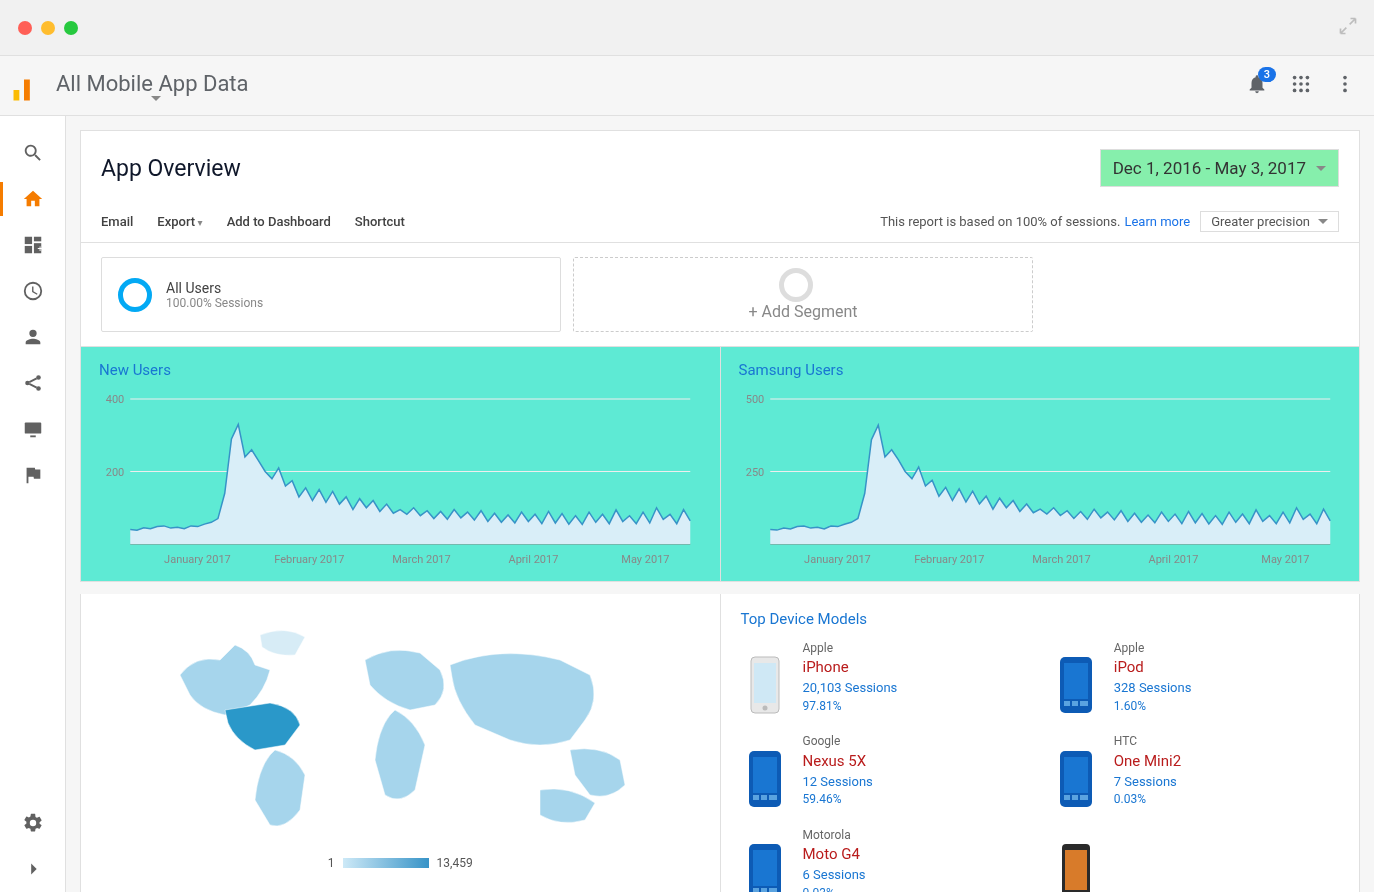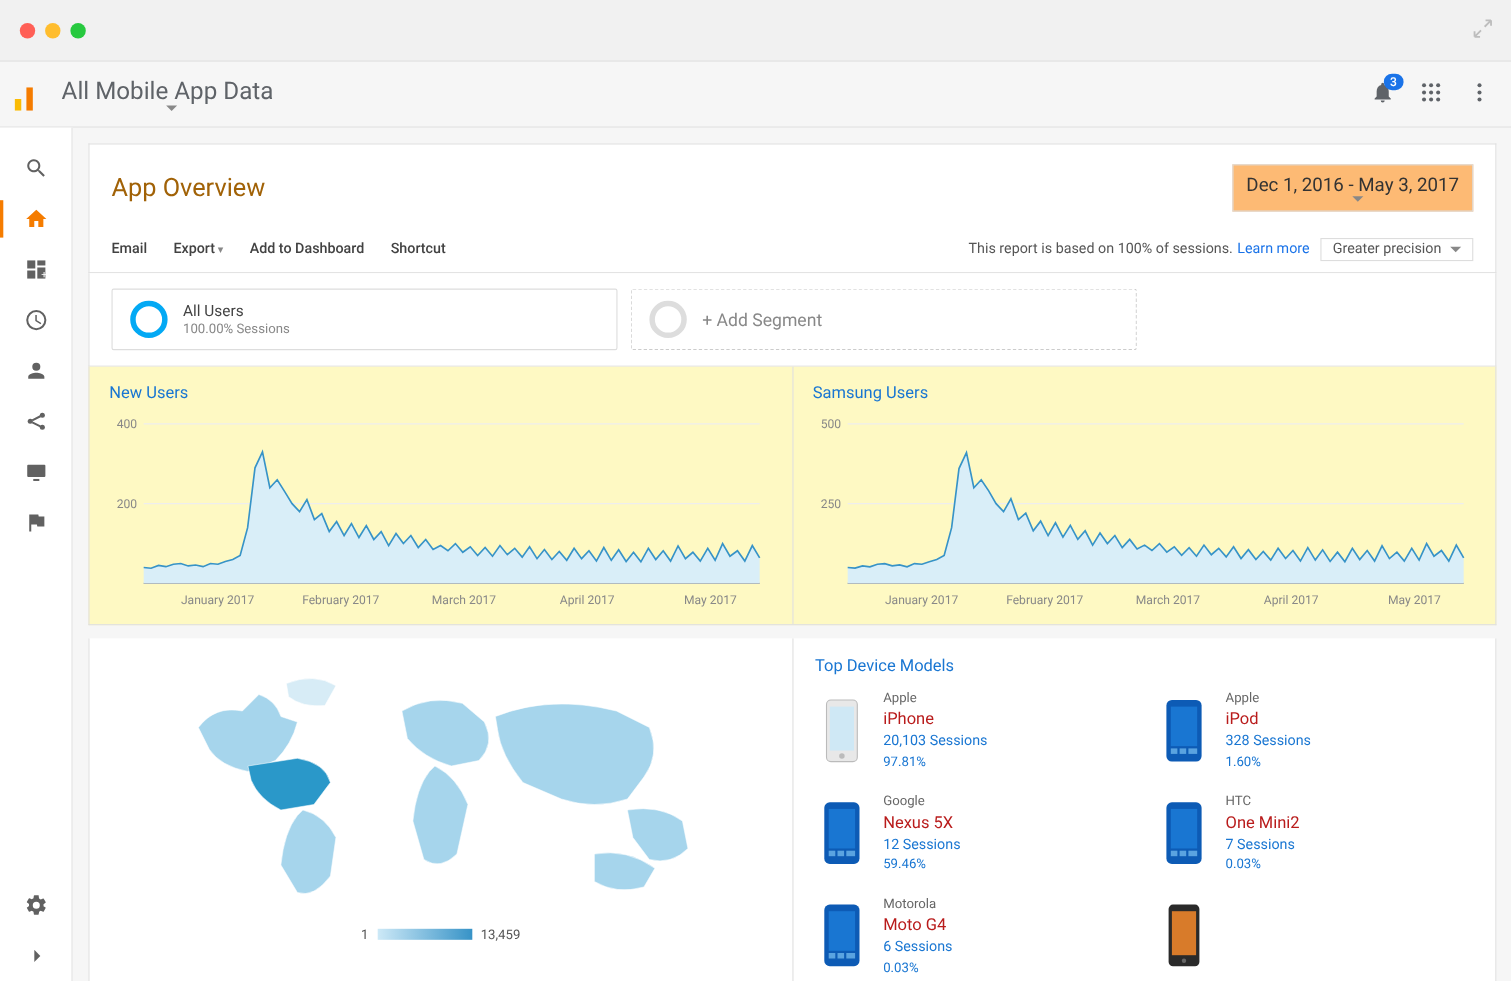--- a/index.html
+++ b/index.html
@@ -23,52 +23,52 @@
 .main-layout { display: flex; height: calc(892px - 56px - 60px); }
 .sidebar { width: 66px; background: #fff; border-right: 1px solid #e0e0e0; display: flex; flex-direction: column; align-items: center; padding-top: 14px; }
 .side-item { width: 100%; height: 46px; display: flex; align-items: center; justify-content: center; cursor: pointer; position: relative; }
 .side-item.active { background: transparent; }
 .side-item.active::before { content: ''; position: absolute; left: 0; top: 6px; bottom: 6px; width: 3px; background: #f57c00; }
 .side-item svg { width: 22px; height: 22px; fill: #616161; }
 .side-item.active svg { fill: #f57c00; }
 .sidebar-bottom { margin-top: auto; width: 100%; }
 .content { flex: 1; background: #f6f6f6; overflow: auto; padding: 14px 14px 0 14px; }
 .page-header { display: flex; align-items: center; justify-content: space-between; background: #fff; border: 1px solid #e0e0e0; border-bottom: none; padding: 18px 20px 14px 20px; }
-.page-title { font-size: 23px; font-weight: 400; color: #a16207; }
-.date-picker { border: 1px solid #ddd; background: #fdba74; padding: 8px 12px; display: flex; align-items: center; font-size: 17px; color: #333; cursor: pointer; flex-direction: column; }
+.page-title { font-size: 23px; font-weight: 400; color: #0f172a; }
+.date-picker { border: 1px solid #ddd; background: #86efac; padding: 8px 12px; display: flex; align-items: center; font-size: 17px; color: #333; cursor: pointer; }
 .date-picker .caret { margin-left: 10px; }
 .toolbar { background: #fff; border: 1px solid #e0e0e0; border-top: none; padding: 10px 20px; display: flex; align-items: center; font-size: 13px; color: #424242; }
 .toolbar .tb-item { margin-right: 24px; cursor: pointer; font-weight: 500; }
 .toolbar .tb-item.caret-after::after { content: ' ▾'; font-size: 10px; color: #888; }
 .toolbar-right { margin-left: auto; display: flex; align-items: center; font-size: 13px; color: #555; }
 .toolbar-right a { color: #1a73e8; text-decoration: none; margin: 0 10px 0 4px; }
 .precision-btn { border: 1px solid #ddd; padding: 2px 10px; cursor: pointer; display: flex; align-items: center; }
 .precision-btn .caret { margin-left: 8px; }
 .segments-area { display: flex; gap: 12px; padding: 14px 20px; background: #fff; border: 1px solid #e0e0e0; border-top: none; }
 .segment-card { border: 1px solid #ddd; border-radius: 2px; padding: 10px 16px; display: flex; align-items: center; flex: 0 0 460px; }
-.segment-card.add { border: 1px dashed #ccc; color: #888; }
+.segment-card.add { border: 1px dashed #ccc; color: #888; flex-direction: column; }
 .seg-ring { width: 34px; height: 34px; border-radius: 50%; border: 5px solid #03a9f4; margin-right: 14px; }
 .seg-ring.grey { border-color: #ddd; }
 .seg-info .seg-title { font-size: 14px; color: #424242; }
 .seg-info .seg-sub { font-size: 12px; color: #888; }
-.charts-row { display: flex; background: #fef9c3; border: 1px solid #e0e0e0; border-top: none; justify-content: flex-end; }
+.charts-row { display: flex; background: #5eead4; border: 1px solid #e0e0e0; border-top: none; justify-content: flex-end; }
 .chart-panel { flex: 1; padding: 14px 18px 8px 18px; }
 .chart-panel + .chart-panel { border-left: 1px solid #e0e0e0; }
 .chart-title { color: #1976d2; font-size: 15px; margin-bottom: 10px; }
 .chart-svg { width: 100%; height: 180px; }
 .axis-label { font-size: 11px; fill: #888; }
 .row2 { display: flex; background: #fff; border: 1px solid #e0e0e0; border-top: none; margin-top: 12px; }
 .panel { flex: 1; padding: 16px 20px; }
 .panel + .panel { border-left: 1px solid #e0e0e0; }
 .panel-title { color: #1976d2; font-size: 15px; margin-bottom: 12px; }
 .world-map { width: 100%; height: 240px; display: flex; align-items: center; justify-content: center; }
 .map-legend { display: flex; align-items: center; justify-content: center; margin-top: 6px; font-size: 12px; color: #555; }
 .map-legend .gradient { width: 86px; height: 10px; background: linear-gradient(to right, #cde9f7, #3793c7); margin: 0 8px; }
 .devices-grid { display: grid; grid-template-columns: 1fr 1fr; gap: 18px 24px; }
-.device-item { display: flex; align-items: center; gap: 14px; }
+.device-item { display: flex; align-items: flex-end; gap: 14px; }
 .device-icon { width: 48px; height: 60px; flex-shrink: 0; }
 .device-info { font-size: 13px; line-height: 1.45; }
 .device-brand { color: #666; font-size: 12px; }
 .device-model { color: #b91c1c; font-size: 15px; }
 .device-sessions { color: #1976d2; font-size: 13px; }
 .device-pct { color: #1976d2; font-size: 12px; }
 .caret { width: 0; height: 0; border-left: 5px solid transparent; border-right: 5px solid transparent; border-top: 5px solid #888; display: inline-block; }
 </style>
 </head>
 <body>

